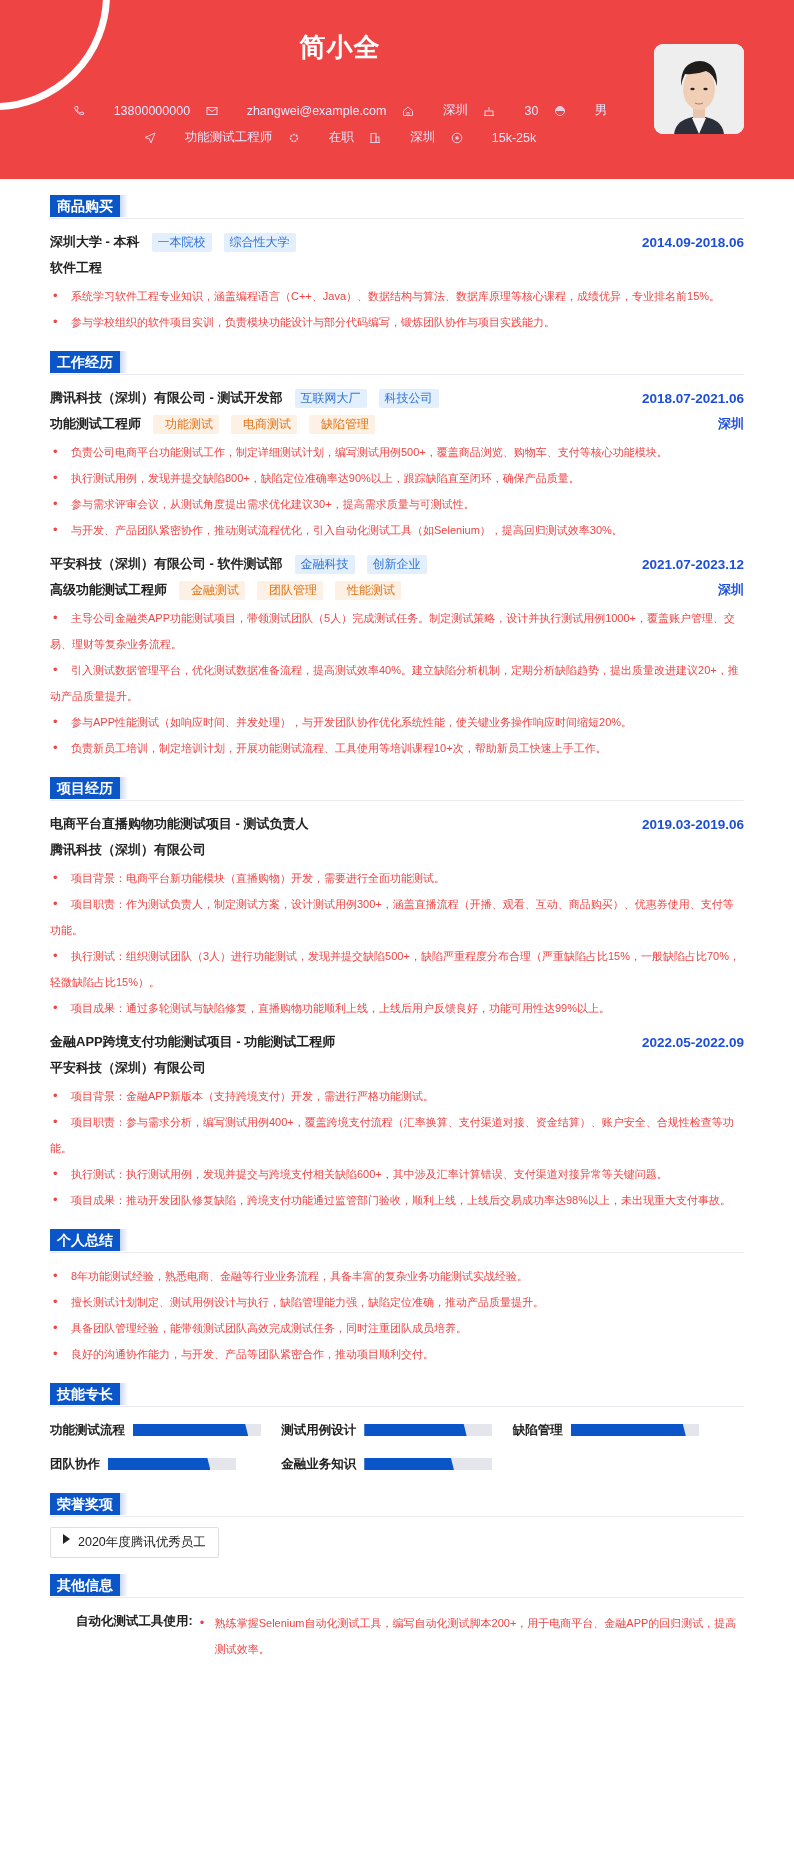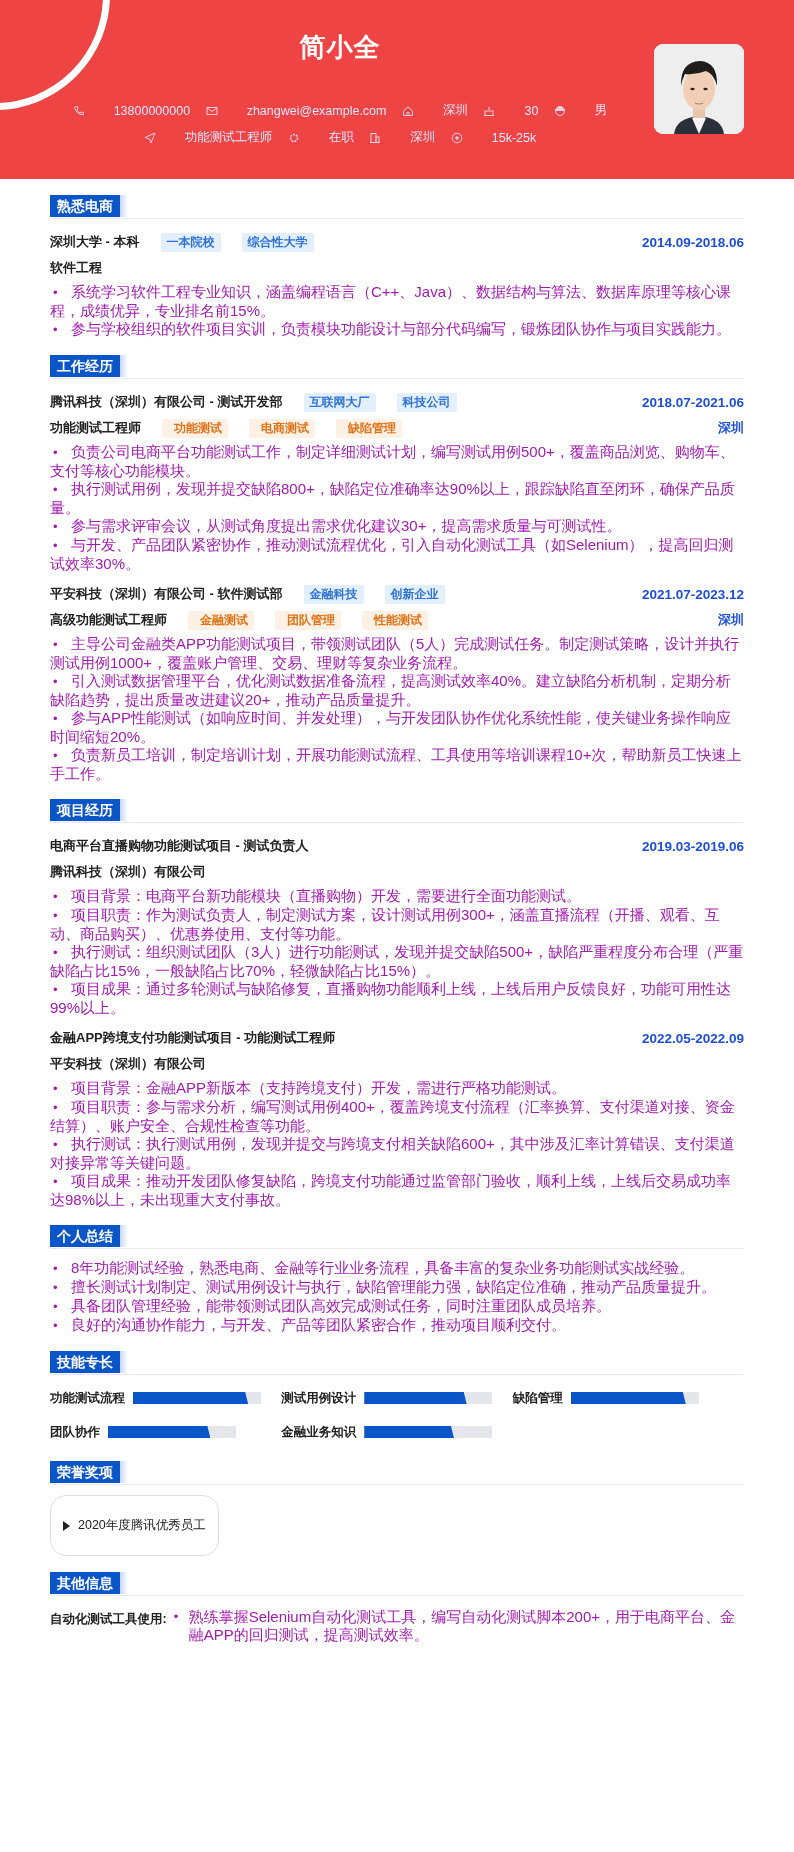--- a/index.html
+++ b/index.html
@@ -18,44 +18,44 @@
 
   .content { padding: 0 50px 0 50px; }
   .section { margin-top: 16px; }
   .sec-head { position: relative; height: 24px; border-bottom: 1px solid #e8eaf0; margin-bottom: 10px; }
   .sec-title { display: inline-block; height: 22px; line-height: 22px; padding: 0 7px; background: #0a55c8; color: #fff; font-weight: bold; font-size: 14px; position: relative; }
   .sec-title::after { content: ""; position: absolute; right: -8px; top: 0; width: 8px; height: 22px; background: linear-gradient(90deg, #c9d6f5, #ffffff); }
 
   .row { display: flex; justify-content: space-between; align-items: center; min-height: 26px; }
   .row .left { display: flex; align-items: center; font-weight: bold; font-size: 13px; color: #222; }
   .row .right { font-weight: bold; font-size: 13.5px; color: #1d4ed8; }
-  .tag { display: inline-block; font-weight: bold; font-size: 12px; padding: 1px 6px; margin-left: 21px; border-radius: 2px; }
+  .tag { display: inline-block; font-weight: normal; font-size: 12px; padding: 1px 6px; margin-left: 12px; border-radius: 2px; }
   .tag.blue { background: #e3effc; color: #2f73d6; }
   .tag.orange { background: #fdf0e4; color: #e07316; padding-left: 12px; }
   .sub { font-weight: bold; font-size: 13px; min-height: 26px; display: flex; align-items: center; }
 
   ul.bullets { list-style: none; margin: 2px 0 6px 0; }
-  ul.bullets li { position: relative; padding-left: 18px; line-height: 18px; font-size: 15px; color: #a21caf; text-indent: 0; }
+  ul.bullets li { position: relative; padding-left: 18px; line-height: 26px; font-size: 11px; color: #ef4444; text-indent: 0; }
   ul.bullets li::before { content: "•"; position: absolute; left: 3px; top: 0; font-size: 13px; }
   ul.bullets.wrapfull li { padding-left: 0; }
   ul.bullets.wrapfull li::before { position: static; display: inline-block; width: 18px; padding-left: 3px; }
 
   .entry { margin-bottom: 8px; }
 
   .skills { display: grid; grid-template-columns: 1fr 1fr 1fr; row-gap: 8px; column-gap: 0; margin-top: 4px; }
   .skill { display: flex; align-items: center; height: 26px; }
   .skill .sk-label { font-weight: bold; font-size: 12.5px; margin-right: 8px; white-space: nowrap; }
   .skill .sk-track { width: 128px; height: 12px; background: #e4e6ec; position: relative; }
   .skill .sk-fill { height: 12px; background: #0a55c8; clip-path: polygon(0 0, calc(100% - 3px) 0, 100% 100%, 0 100%); }
 
   .awards { display: flex; gap: 6px; margin-top: 4px; }
-  .award { border: 1px solid #dcdfe6; border-radius: 16px; padding: 21px 12px; font-size: 12.5px; background: #fff; display: inline-flex; align-items: center; }
+  .award { border: 1px solid #dcdfe6; border-radius: 2px; padding: 6px 12px; font-size: 12.5px; background: #fff; display: inline-flex; align-items: flex-start; }
   .award .tri { display: inline-block; width: 0; height: 0; border-left: 7px solid #222; border-top: 5px solid transparent; border-bottom: 5px solid transparent; margin-right: 8px; }
 
-  .other { display: flex; margin-top: 4px; }
+  .other { display: flex; margin-top: 4px; margin-left: 26px; }
   .other .o-label { font-weight: bold; font-size: 12.5px; line-height: 26px; white-space: nowrap; }
   .other ul.bullets li { padding-left: 18px; }
 </style>
 </head>
 <body>
 
 <div class="header">
   <div class="ring"></div>
   <div class="name">简小全</div>
 
@@ -139,21 +139,21 @@
       <ellipse cx="51.5" cy="45" rx="2.2" ry="1.2" fill="#2a2222"></ellipse>
       <path d="M41 59 Q45 61 49 59" stroke="#b87a6a" stroke-width="1.2" fill="none"></path>
     </svg>
   </div>
 </div>
 
 <div class="content">
 
   <div class="section">
     <div class="sec-head">
-      <span class="sec-title">熟悉电商</span>
+      <span class="sec-title">商品购买</span>
     </div>
     <div class="entry">
       <div class="row">
         <div class="left">
           <span>深圳大学 - 本科</span>
           <span class="tag blue">一本院校</span>
           <span class="tag blue">综合性大学</span>
         </div>
         <div class="right">2014.09-2018.06</div>
       </div>

